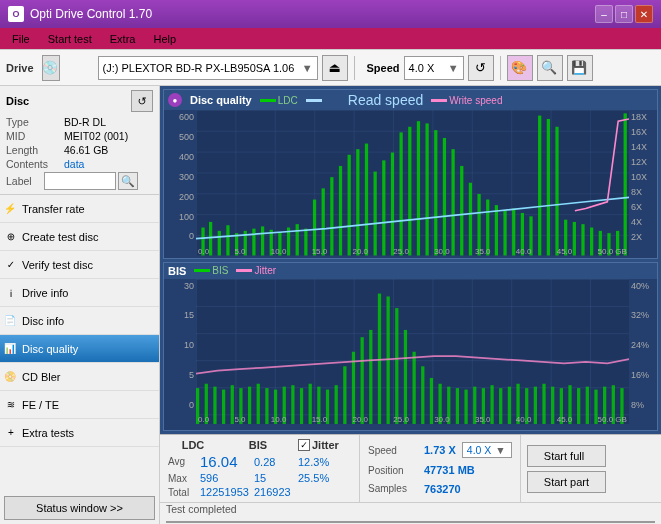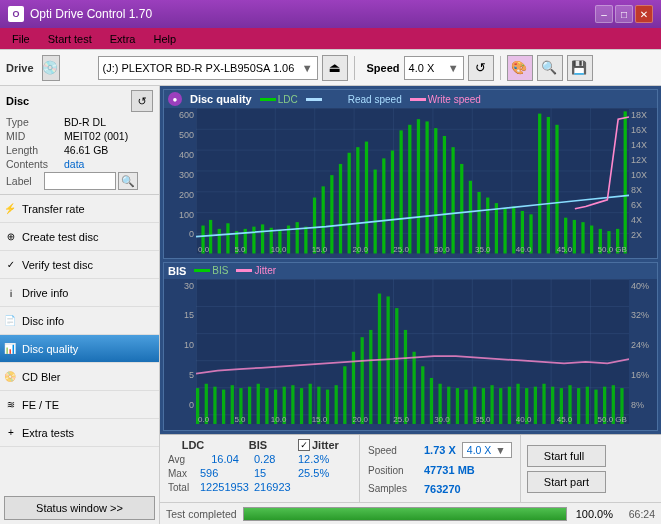--- a/index.html
+++ b/index.html
@@ -228,24 +228,24 @@
       height: 22px;
       display: flex; align-items: center;
     }
 
     
     .progress-section {
       background: #f0f0f0;
       border-top: 1px solid #ccc;
       height: 22px;
       display: flex;
-      align-items: center;
       padding: 0 6px;
       gap: 6px;
       flex-shrink: 0;
+      flex-direction: column;
     }
     .progress-label { font-size: 10.5px; color: #555; }
     .progress-bar-outer {
       flex: 1;
       height: 14px;
       background: #ccc;
       border: 1px solid #999;
       position: relative;
     }
     .progress-bar-inner {
@@ -441,21 +441,21 @@
               <span style="color:white;font-size:8px;">●</span>
             </div>
             <span class="chart-header-title">Disc quality</span>
             <div class="legend-row">
               <div class="legend-item">
                 <div style="width:16px;height:3px;background:#00cc00;"></div>
                 <span style="color:#88cc88;font-size:10px;">LDC</span>
               </div>
               <div class="legend-item">
                 <div style="width:16px;height:3px;background:#aaddff;"></div>
-                <span style="color:#aaddff;font-size:10px;padding-left:24px;">Read speed</span>
+                <span style="color:#aaddff;font-size:14px;padding-left:24px;">Read speed</span>
               </div>
               <div class="legend-item">
                 <div style="width:16px;height:3px;background:#ff88cc;"></div>
                 <span style="color:#ff88cc;font-size:10px;">Write speed</span>
               </div>
             </div>
           </div>
 
           <div style="display:flex;height:calc(100% - 22px);">
             <div style="width:32px;display:flex;flex-direction:column;justify-content:space-between;align-items:flex-end;padding:2px 2px 14px 0;color:#aaa;font-size:9px;">
@@ -678,21 +678,21 @@
           <div style="display:flex;gap:20px;margin-bottom:2px;">
             <span style="font-size:11px;font-weight:bold;color:#333;text-align:center;width:50px;">LDC</span>
             <span style="font-size:11px;font-weight:bold;color:#333;text-align:center;width:40px;">BIS</span>
             <div class="jitter-check">
               <div class="checkbox-box">✓</div>
               <span style="font-size:11px;font-weight:bold;color:#333;">Jitter</span>
             </div>
           </div>
           <div style="display:flex;align-items:center;gap:4px;margin-bottom:2px;">
             <span style="font-size:10px;color:#555;width:28px;">Avg</span>
-            <span style="color:#0066cc;font-size:11px;width:50px;text-align:center;">16.04</span>
+            <span style="color:#0066cc;font-size:15px;width:50px;">16.04</span>
             <span style="color:#0066cc;font-size:11px;width:40px;">0.28</span>
             <span style="color:#0066cc;font-size:11px;">12.3%</span>
           </div>
           <div style="display:flex;align-items:center;gap:4px;margin-bottom:2px;">
             <span style="font-size:10px;color:#555;width:28px;">Max</span>
             <span style="color:#0066cc;font-size:11px;width:50px;">596</span>
             <span style="color:#0066cc;font-size:11px;width:40px;">15</span>
             <span style="color:#0066cc;font-size:11px;">25.5%</span>
           </div>
           <div style="display:flex;align-items:center;gap:4px;">

